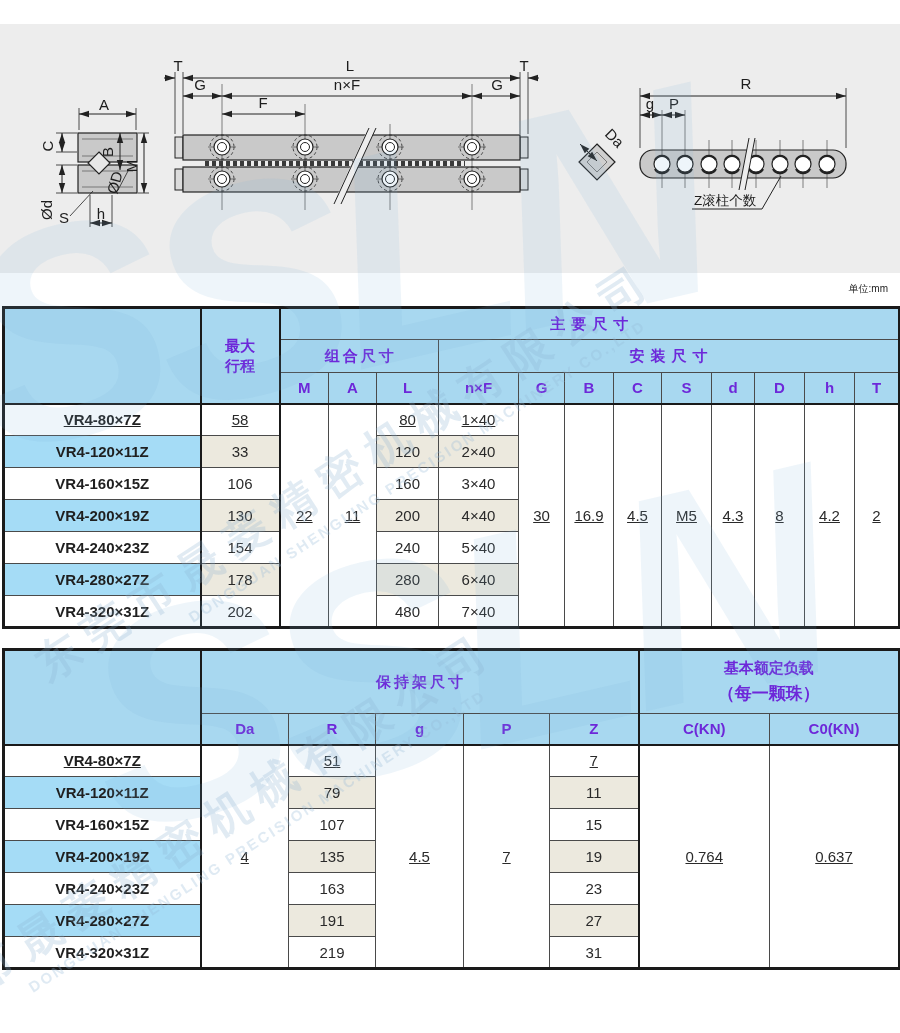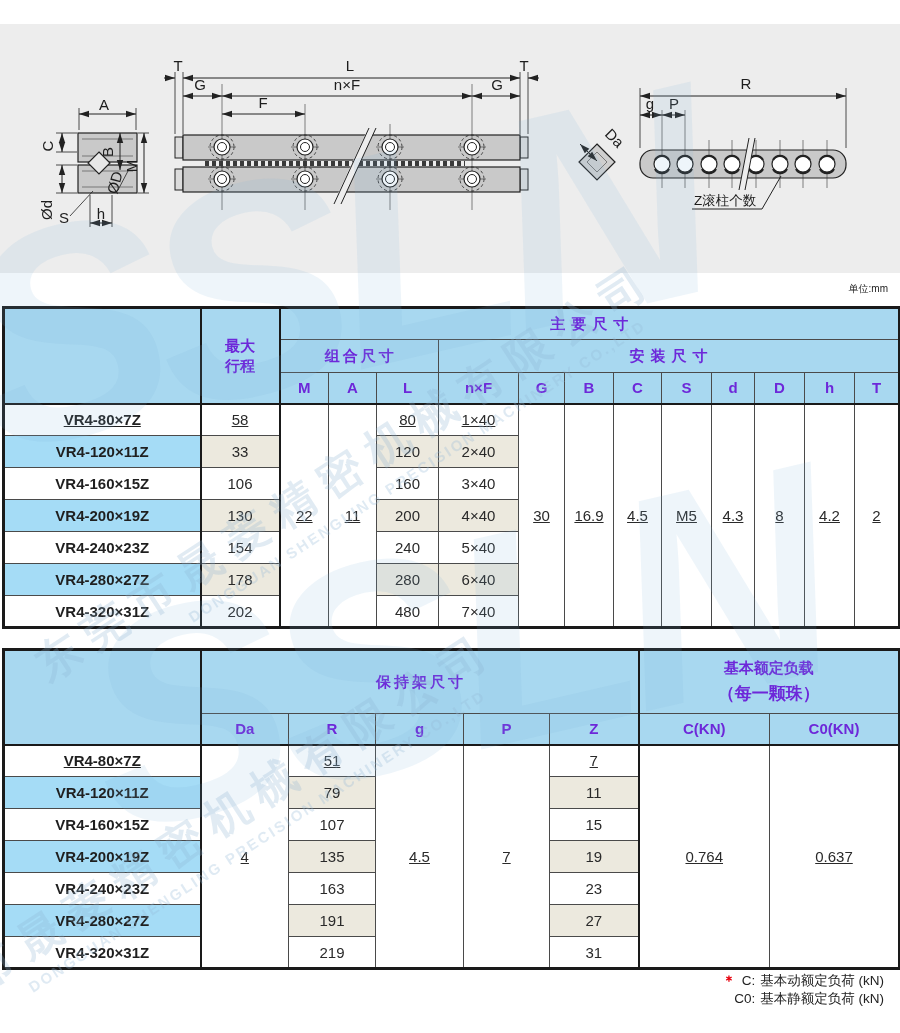--- a/index.html
+++ b/index.html
@@ -445,28 +445,20 @@
         <td class="sc thickR">27</td>
       </tr>
       <tr>
         <td class="model thickR">VR4-320×31Z</td>
         <td class="sc">219</td>
         <td class="sc thickR">31</td>
       </tr>
     </tbody>
   </table>
 
-  <div class="footnotes">
-    <div class="fn-line">
-      <span class="star">＊</span><span class="fn-label">C:</span><span>基本动额定负荷 (kN)</span>
-    </div>
-    <div class="fn-line">
-      <span class="fn-label">C0:</span><span>基本静额定负荷 (kN)</span>
-    </div>
-  </div>
 
   <div class="wm">
     <div class="wm-logo" style="left:-30px; top:180px; transform:rotate(-13deg);">SSLN</div>
     <div class="wm-logo" style="left:90px; top:560px; transform:rotate(-13deg);">SSLN</div>
     <div class="wm-cn" style="left:40px; top:640px; transform:rotate(-33deg);">东莞市晟菱精密机械有限公司</div>
     <div class="wm-en" style="left:190px; top:610px; transform:rotate(-33deg);">DONGGUAN SHENGLING PRECISION MACHINERY CO.,LTD</div>
     <div class="wm-cn" style="left:-120px; top:1010px; transform:rotate(-33deg);">东莞市晟菱精密机械有限公司</div>
     <div class="wm-en" style="left:30px; top:980px; transform:rotate(-33deg);">DONGGUAN SHENGLING PRECISION MACHINERY CO.,LTD</div>
   </div>
 

